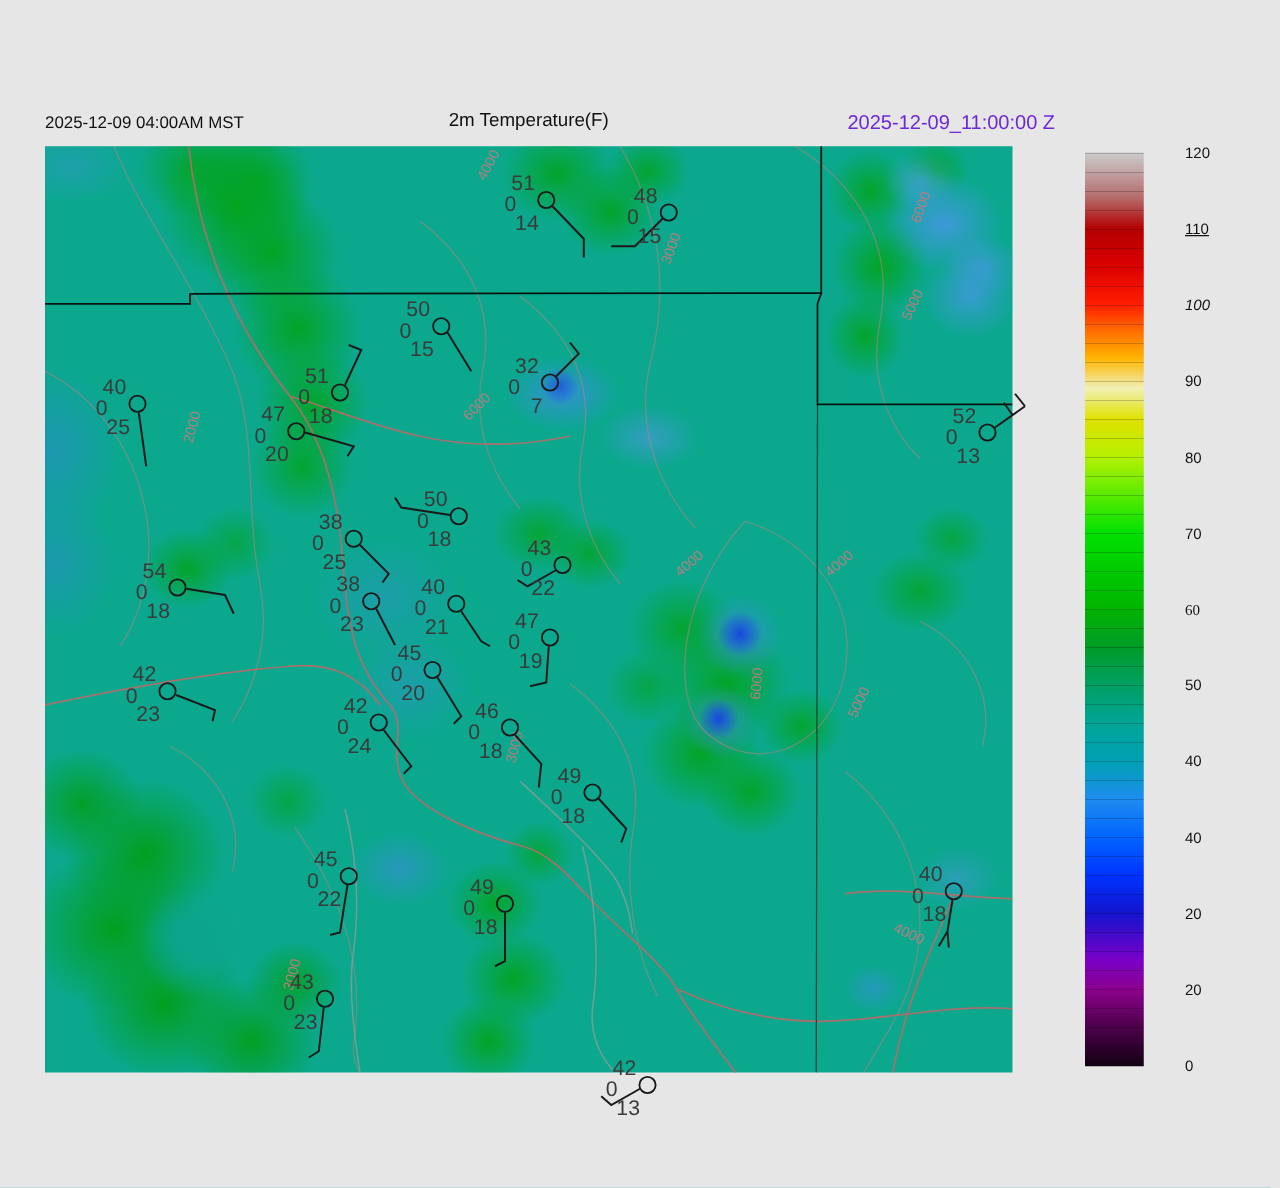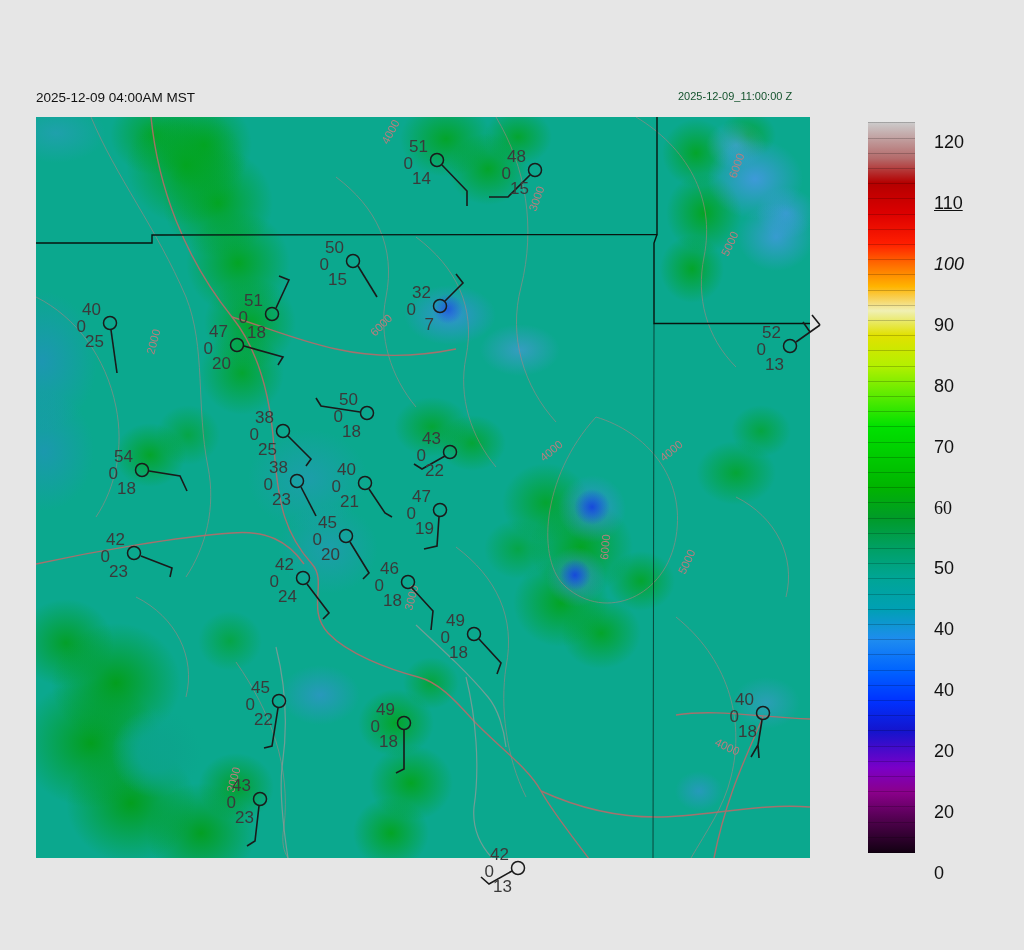--- a/index.html
+++ b/index.html
@@ -1,21 +1,21 @@
 <!DOCTYPE html>
 <html><head>
 <meta charset="utf-8">
 <style>
   html,body{margin:0;padding:0;background:#e6e6e6;}
   body{width:1024px;height:950px;font-family:"Liberation Sans",sans-serif;position:relative;}
   .canvas{position:absolute;inset:0;background:#e6e6e6;padding-left:32px;}
 
   .hdr-left{position:absolute;left:36px;top:90px;font-size:13.5px;color:#111;}
   .hdr-title{position:absolute;left:36px;top:88px;width:774px;text-align:center;font-size:15px;color:#111;}
-  .hdr-right{position:absolute;left:678px;top:90px;font-size:11px;color:#14532d;}
+  .hdr-right{position:absolute;left:678px;top:90px;font-size:16px;color:#6d28d9;}
 
   .map{position:absolute;left:36px;top:117px;width:774px;height:741px;}
   .temp-field{position:absolute;inset:0;background-color:#0ba88e;background-image:
     radial-gradient(18px 18px at 556px 390px, rgba(20,70,220,.95), rgba(20,70,220,0)),
     radial-gradient(16px 16px at 539px 458px, rgba(20,70,220,.95), rgba(20,70,220,0)),
     radial-gradient(15px 15px at 412px 192px, rgba(30,88,220,.9), rgba(30,88,220,0)),
     radial-gradient(46px 30px at 414px 198px, rgba(64,140,230,.75), rgba(64,140,230,0)),
     radial-gradient(40px 26px at 484px 233px, rgba(80,150,225,.6), rgba(80,150,225,0)),
     radial-gradient(34px 34px at 556px 392px, rgba(64,140,230,.7), rgba(64,140,230,0)),
     radial-gradient(30px 30px at 540px 460px, rgba(64,140,230,.7), rgba(64,140,230,0)),
@@ -71,28 +71,29 @@
     radial-gradient(28px 26px at 395px 566px, rgba(2,164,26,.7), rgba(2,164,26,0));
   }
   svg.lines{position:absolute;inset:0;width:774px;height:741px;}
   svg.stations{position:absolute;inset:0;width:774px;height:741px;overflow:visible;}
   .st-txt{font-family:"Liberation Sans",sans-serif;font-size:17px;fill:#3a3a3a;}
   .ct-txt{font-family:"Liberation Sans",sans-serif;font-size:11.5px;fill:#b87e7e;}
 
   .cbar-bar{position:absolute;left:868px;top:122px;width:47px;height:731px;}
   .cbar-bar::after{content:"";position:absolute;inset:0;background:repeating-linear-gradient(to top, rgba(0,0,0,.20) 0 1px, transparent 1px 15.2px);}
   .cbar-labels{position:absolute;left:930px;top:122px;width:60px;height:731px;}
-  .cbar-label{position:absolute;left:4px;font-size:18px;color:#111;line-height:16px;margin-top:20px;}
+  .cbar-label{position:absolute;left:18px;font-size:12px;color:#111;line-height:16px;}
 </style>
 </head>
 <body>
 
 <div class="canvas">
 
   <div class="hdr-left">2025-12-09 04:00AM MST</div>
+  <div class="hdr-title">2m Temperature(F)</div>
   <div class="hdr-right">2025-12-09_11:00:00 Z</div>
 
   <div class="map">
     <div class="temp-field"></div>
 
     <svg class="lines" viewBox="0 0 774 741">
 
       <g stroke="#b88282" stroke-width="1" fill="none" opacity="0.55">
         <path d="M55,0 C80,60 120,110 150,180 C170,230 160,290 172,350 C180,390 170,430 150,460"></path>
         <path d="M460,0 C490,50 500,110 485,170 C472,220 488,270 520,305"></path>

